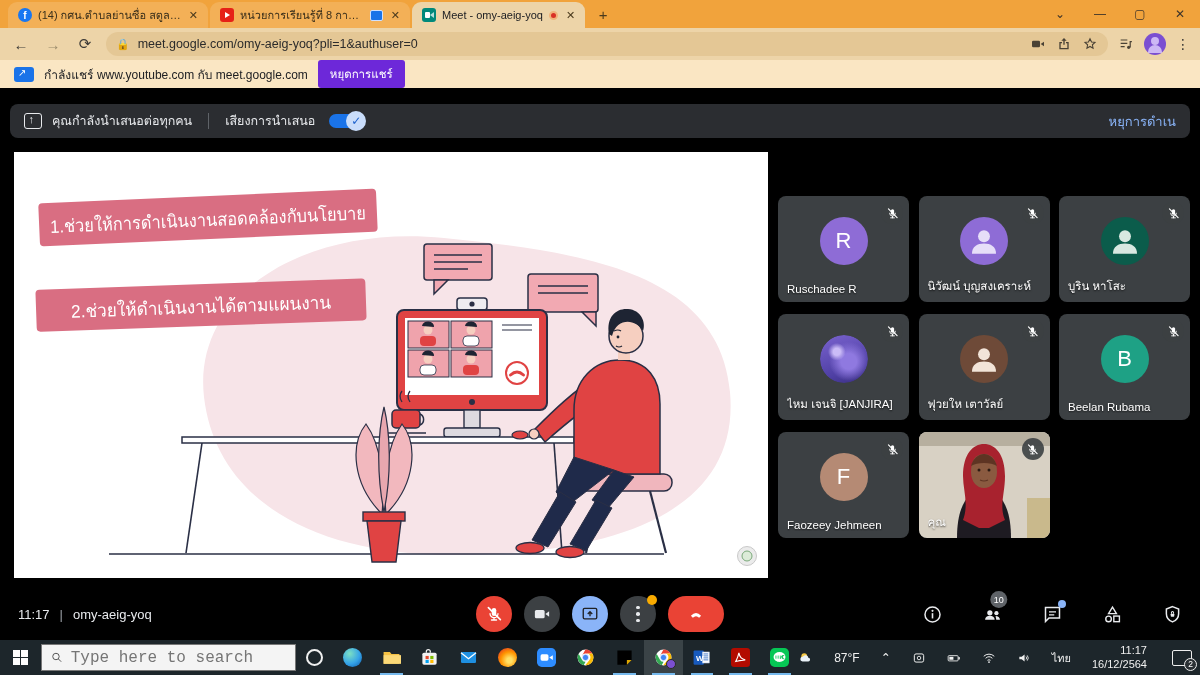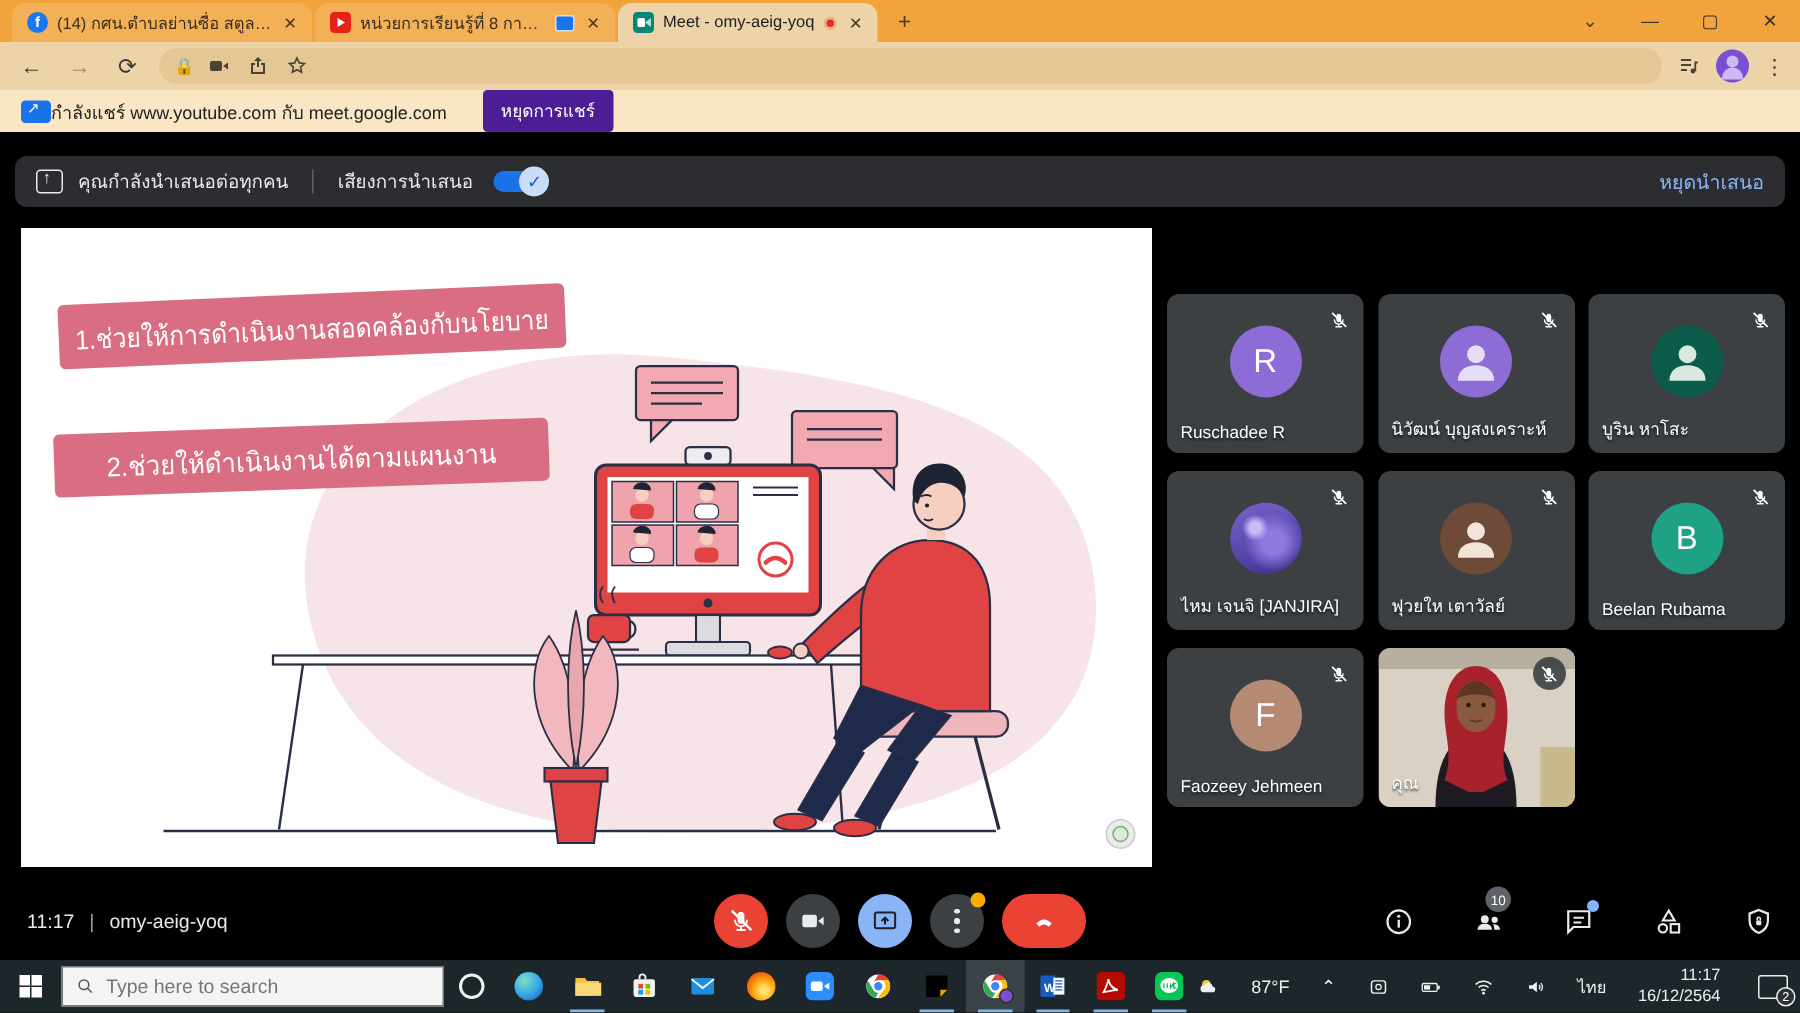--- a/index.html
+++ b/index.html
@@ -35,24 +35,24 @@
   .lock-glyph { font-size:11px; color:#4a4235; }
   .url { font-size:12.5px; color:#2b2b2b; white-space:nowrap; overflow:hidden; flex:1; }
   .pill-icons { display:flex; gap:10px; align-items:center; }
   .tool-ic { width:16px; height:16px; color:#4a4235; }
   .avatar-btn { width:22px; height:22px; border-radius:50%; background:#7B4FD1; position:relative; flex:none; }
   .avatar-btn::after { content:""; position:absolute; left:7px; top:4px; width:8px; height:8px; border-radius:50%; background:#cdb8f5; }
   .avatar-btn::before { content:""; position:absolute; left:4px; top:12px; width:14px; height:8px; border-radius:7px 7px 0 0; background:#cdb8f5; }
   .kebab { font-size:14px; color:#3c3a37; letter-spacing:0; }
 
   
-  .sharebar { height:28px; background:#FAE6C3; display:flex; align-items:center; padding:0 14px; flex:none; font-size:12px; color:#202124; }
+  .sharebar { height:28px; background:#FAE6C3; display:flex; align-items:center; gap:10px; padding:0 14px; flex:none; font-size:12px; color:#202124; }
   .share-ic { width:20px; height:15px; background:#1A73E8; border-radius:3px; position:relative; flex:none; }
   .share-ic::after { content:"↗"; position:absolute; left:4px; top:0px; color:#fff; font-size:10px; }
-  .btn-blue { background:#4c1d95; color:#fff; font-size:11.5px; padding:5px 12px; border-radius:3px; border:none;margin-left:24px; }
+  .btn-blue { background:#6d28d9; color:#fff; font-size:11.5px; padding:5px 12px; border-radius:3px; border:none; }
   .btn-white { background:#fff; color:#1A73E8; font-size:11.5px; padding:5px 12px; border-radius:3px; border:1px solid #e0d5bd; }
 
   
   .meet { flex:1; background:#000000; position:relative; }
   .presentbar { position:absolute; left:10px; right:10px; top:16px; height:34px; background:#2B2D31; border-radius:8px; display:flex; align-items:center; padding:0 14px; gap:10px; }
   .pb-ic { width:18px; height:16px; border:1.6px solid #E8EAED; border-radius:3px; position:relative; flex:none; }
   .pb-ic::after { content:"↑"; position:absolute; left:3.5px; top:-1px; font-size:11px; color:#E8EAED; }
   .pb-text { color:#E8EAED; font-size:12.5px; }
   .pb-div { width:1px; height:16px; background:#5F6368; margin:0 6px; }
   .toggle { width:34px; height:14px; background:#1A73E8; border-radius:7px; position:relative; margin-left:4px; }
@@ -97,21 +97,21 @@
   .rbtn svg { width:21px; height:21px; }
   .badge-count { position:absolute; top:-11px; left:50%; transform:translateX(-10%); background:#5F6368; color:#fff; font-size:9px; width:17px; height:17px; border-radius:50%; display:flex; align-items:center; justify-content:center; }
   .dot-blue { position:absolute; top:-2px; right:-2px; width:8px; height:8px; border-radius:50%; background:#8AB4F8; }
 
   
   .taskbar { height:35px; background:#1D262B; display:flex; align-items:center; flex:none; }
   .tb-start { width:42px; height:35px; display:flex; align-items:center; justify-content:center; }
   .win-logo { width:15px; height:15px; display:grid; grid-template-columns:7px 7px; grid-template-rows:7px 7px; gap:1px; }
   .win-logo i { background:#fdfdfd; }
   .tb-search { width:262px; height:27px; background:#F4F4F4; border:1px solid #777; display:flex; align-items:center; gap:8px; padding:0 9px; }
-  .tb-search input { border:none; outline:none; background:transparent; font-size:13px; color:#701a75; width:100%; font-family:Liberation Sans, sans-serif; }
+  .tb-search input { border:none; outline:none; background:transparent; font-size:16px; color:#701a75; width:100%; font-family:Liberation Mono, monospace; }
   .tb-cortana { width:38px; display:flex; justify-content:center; }
   .cortana-ring { width:17px; height:17px; border-radius:50%; border:2.5px solid #f0f0f0; }
   .tb-app { width:40px; height:35px; display:flex; align-items:center; justify-content:center; position:relative; }
   .tb-app.open::after { content:""; position:absolute; bottom:0; left:8px; right:8px; height:2.5px; background:#76B9ED; }
   .tb-app.active-app { background:#3A4347; }
   .tb-app svg, .tb-app .appic { width:19px; height:19px; }
   .mini-avatar { position:absolute; right:7px; bottom:6px; width:10px; height:10px; border-radius:50%; background:#7B4FD1; border:1px solid #2c2c2c; }
   .tray { margin-left:auto; display:flex; align-items:center; gap:21px; padding-right:8px; color:#F0F0F0; font-size:11px;justify-content:flex-end; }
   .tray svg { width:14px; height:14px; }
   .tray .temp { font-size:12px; }
@@ -165,20 +165,21 @@
       <div class="winbtn">✕</div>
     </div>
   </div>
 
   <div class="toolbar">
     <span class="navbtn">←</span>
     <span class="navbtn dim">→</span>
     <span class="navbtn">⟳</span>
     <div class="omnibox">
       <span class="lock-glyph">🔒</span>
+      <span class="url">meet.google.com/omy-aeig-yoq?pli=1&amp;authuser=0</span>
       <span class="pill-icons">
         <svg class="tool-ic" viewBox="0 0 24 24">
             <rect x="3" y="7" width="12" height="10" rx="2" fill="currentColor"></rect>
             <path d="M16 12l5-3.5v7z" fill="currentColor"></path>
           </svg>
         <svg class="tool-ic" viewBox="0 0 24 24">
             <path d="M5 9v11h14V9h-4v2h2v7H7v-7h2V9z" fill="currentColor"></path>
             <path d="M12 3l4 4h-3v6h-2V7H8z" fill="currentColor"></path>
           </svg>
         <svg class="tool-ic" viewBox="0 0 24 24">
@@ -204,21 +205,21 @@
   <div class="meet">
 
     <div class="presentbar">
       <span class="pb-ic"></span>
       <span class="pb-text">คุณกำลังนำเสนอต่อทุกคน</span>
       <span class="pb-div"></span>
       <span class="pb-text">เสียงการนำเสนอ</span>
       <span class="toggle">
           <span class="toggle-knob">✓</span>
         </span>
-      <span class="pb-stop">หยุดนำเสนอ</span>
+      <span class="pb-stop">หยุการดำเน</span>
     </div>
 
     <div class="slide">
       <svg viewBox="0 0 754 426" width="754" height="426" font-family="&quot;Liberation Sans&quot;,&quot;DejaVu Sans&quot;,sans-serif">
         <path d="M190,245 C178,140 295,72 430,86 C565,100 705,118 716,240 C726,352 618,400 452,403 C300,406 202,348 190,245 Z" fill="#F7E4E8"></path>
         <line x1="95" y1="402" x2="650" y2="402" stroke="#2A2F45" stroke-width="1.6"></line>
 
         <g transform="rotate(-2.5 195 66)">
           <rect x="25" y="44" width="338" height="43" rx="4" fill="#D96E82"></rect>
           <text x="194" y="74" text-anchor="middle" fill="#ffffff" font-size="18" textLength="316" lengthAdjust="spacingAndGlyphs">1.ช่วยให้การดำเนินงานสอดคล้องกับนโยบาย</text>

